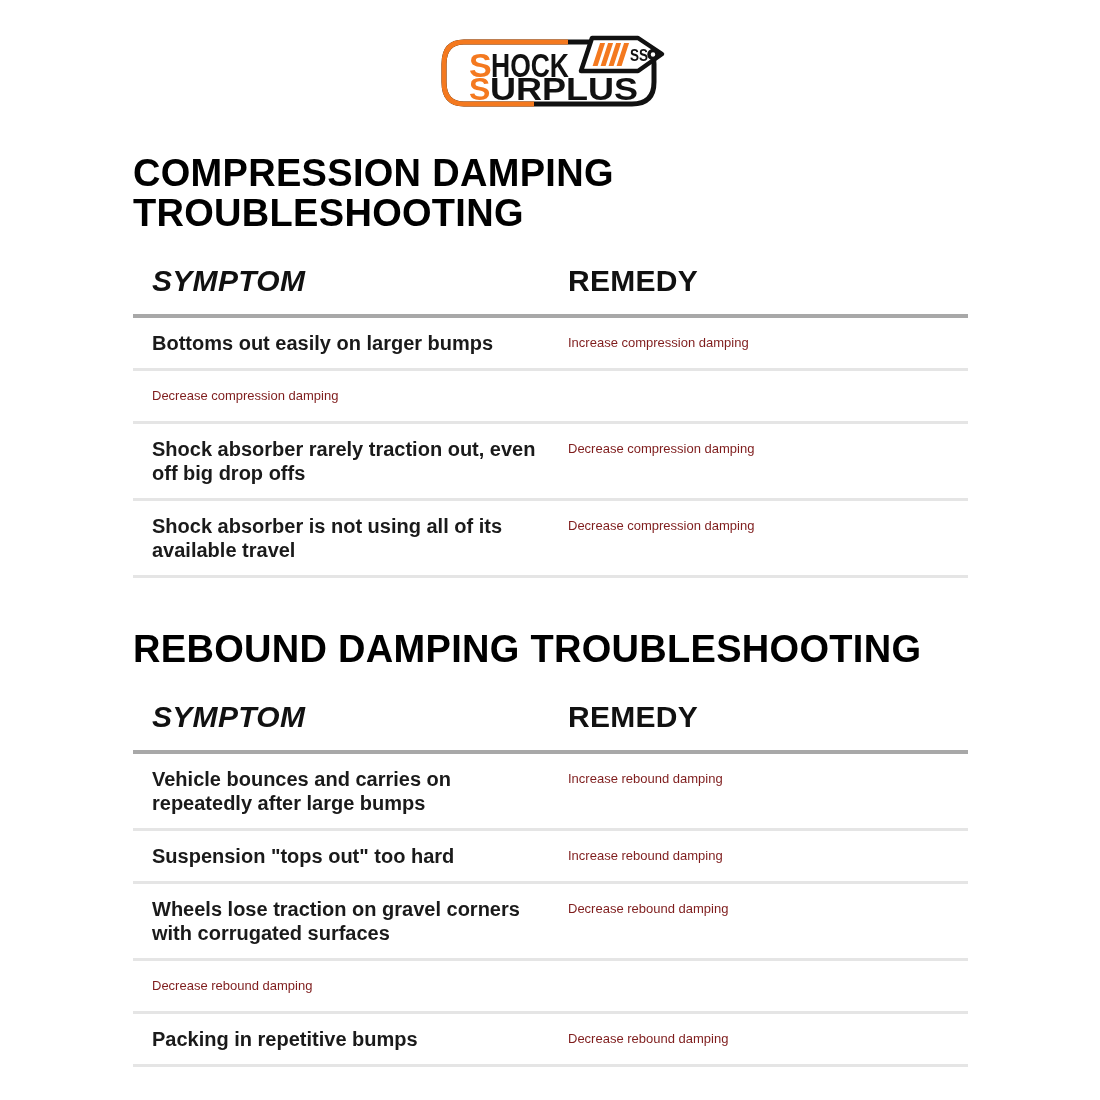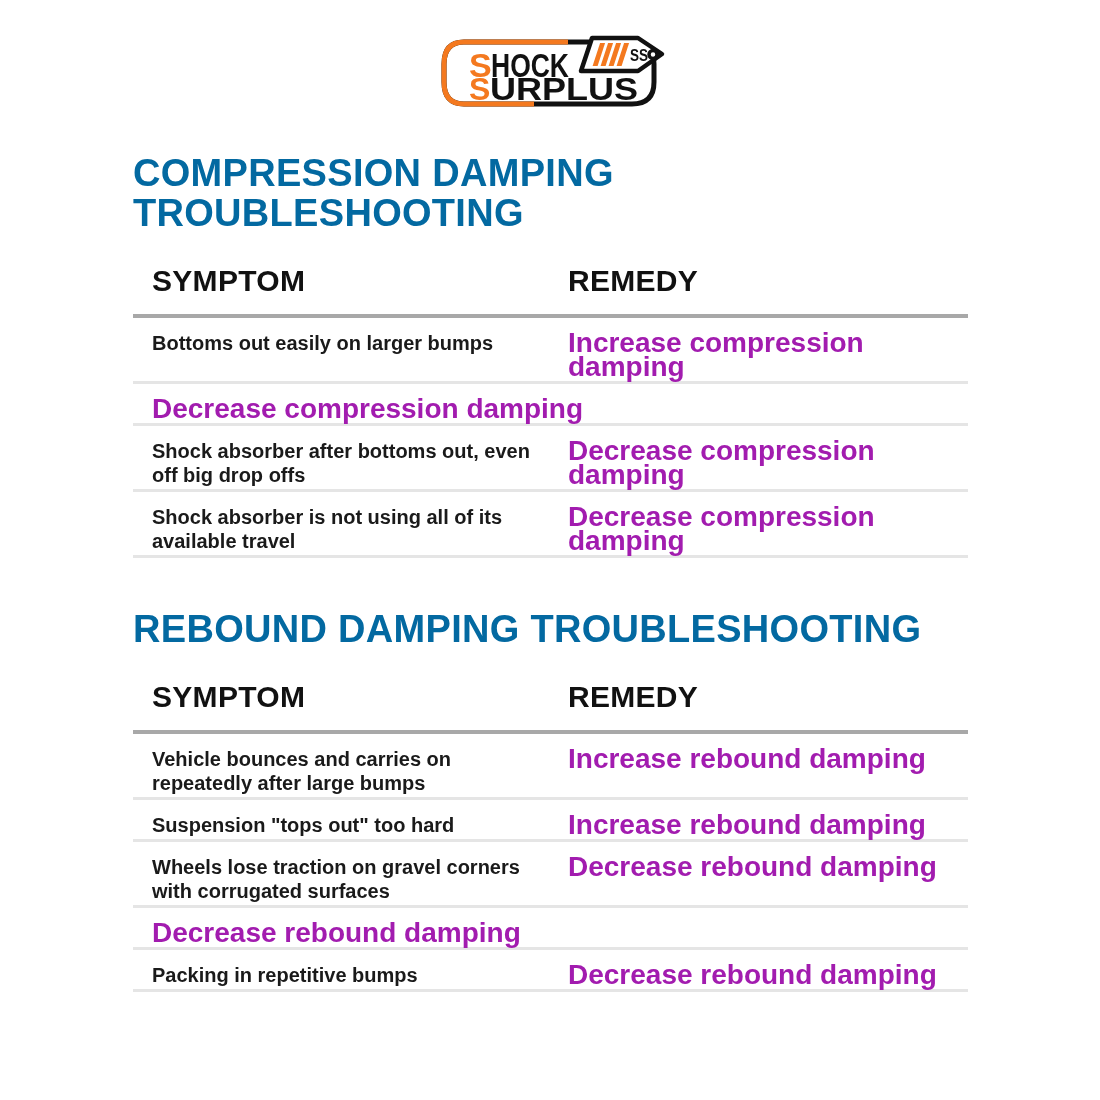--- a/index.html
+++ b/index.html
@@ -13,42 +13,42 @@
   
   .logo-wrap{padding-top:34px;display:flex;justify-content:center;}
   .logo-svg{display:block;}
 
   
   .content{margin-left:133px;width:835px;}
 
   .section{margin-top:42px;}
   .section-title{
     margin:0 0 26px 0;
-    color:#0369a1;
+    color:#000000;
     font-size:38px;
     font-weight:800;
     letter-spacing:0.3px;
     line-height:1.05;
   }
 
   .thead{display:flex;align-items:flex-end;padding:4px 0 16px 19px;}
-  .thead .col-symptom{width:416px;}
+  .thead .col-symptom{width:416px;font-style:italic;}
   .thead span{
     font-size:30px;font-weight:800;color:#111111;letter-spacing:0.3px;
   }
   .hdiv{height:4px;background:#A8A8A8;}
 
-  .row{display:flex;padding:13px 0 2px 19px;}
+  .row{display:flex;padding:13px 0 13px 19px;}
   .cell-symptom{
     width:390px;padding-right:26px;
     font-size:20px;font-weight:700;color:#1a1a1a;line-height:24px;
   }
   .cell-remedy{
     flex:1;
-    font-size:28px;font-weight:700;color:#a21caf;line-height:24px;
+    font-size:13px;font-weight:400;color:#7f1d1d;line-height:24px;
   }
   .rdiv{height:3px;background:#E5E5E5;}
 
   
   .logo-text{font-family:"Liberation Sans",sans-serif;font-weight:bold;fill:#111111;}
   .logo-text.orange{fill:#F4791F;}
 </style>
 </head>
 <body>
 
@@ -101,21 +101,21 @@
           <div class="cell-remedy">Increase compression damping</div>
         </div>
         <div class="rdiv"></div>
 
         <div class="row">
           <div class="cell-remedy">Decrease compression damping</div>
         </div>
         <div class="rdiv"></div>
 
         <div class="row">
-          <div class="cell-symptom">Shock absorber after bottoms out, even off big drop offs</div>
+          <div class="cell-symptom">Shock absorber rarely traction out, even off big drop offs</div>
           <div class="cell-remedy">Decrease compression damping</div>
         </div>
         <div class="rdiv"></div>
 
         <div class="row">
           <div class="cell-symptom">Shock absorber is not using all of its available travel</div>
           <div class="cell-remedy">Decrease compression damping</div>
         </div>
         <div class="rdiv"></div>
       </div>

